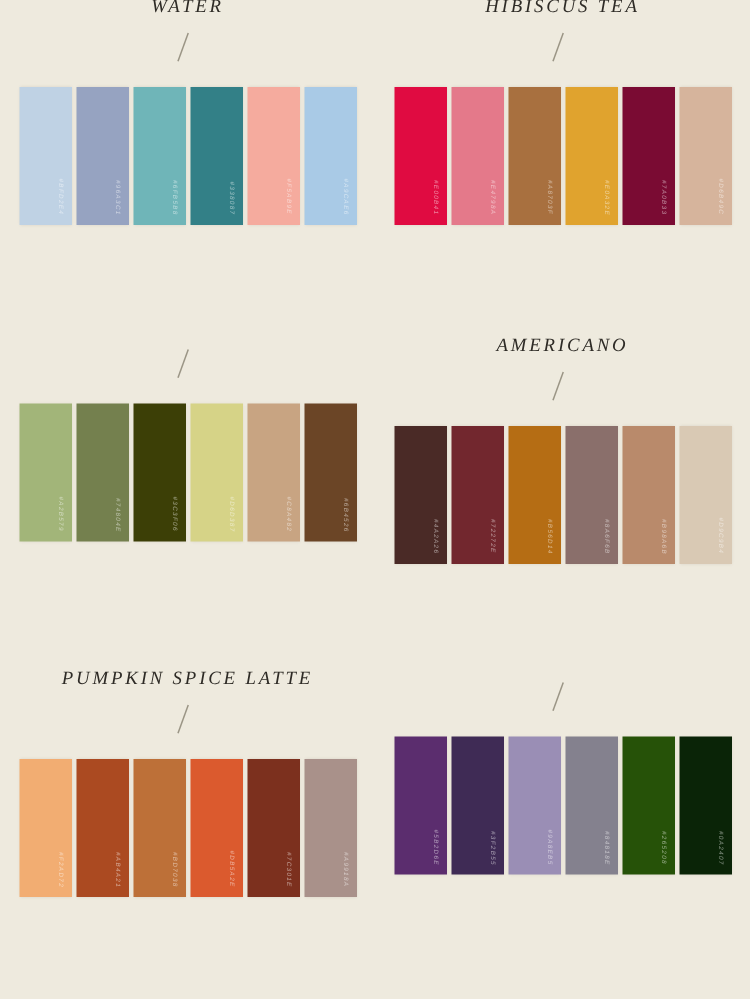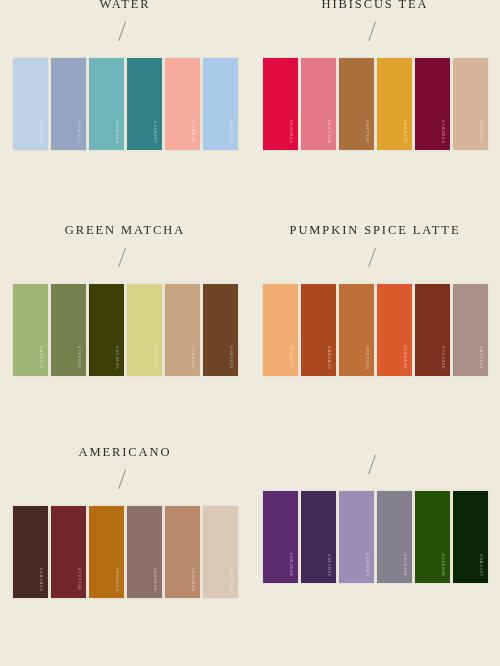--- a/index.html
+++ b/index.html
@@ -12,20 +12,21 @@
     background: #eeeade;
     font-family: "Liberation Serif", serif;
     overflow: hidden;
     position: relative;
   }
 
   .sheet {
     position: absolute;
     inset: 0;
     background: #eeeade;
+    font-style: italic;
   }
 
   
   .palette-grid {
     position: absolute;
     left: 0;
     top: 0;
     width: 500px;
     height: 666px;
     display: grid;
@@ -157,21 +158,20 @@
           </div>
           <div class="swatch" style="background: rgb(122, 11, 51);">
             <span class="swatch-label light">#7A0B33</span>
           </div>
           <div class="swatch" style="background: rgb(214, 180, 156);">
             <span class="swatch-label light">#D6B49C</span>
           </div>
         </div>
       </div>
       <div class="palette-cell row-2">
-        <div class="palette-title">GREEN MATCHA</div>
         <div class="divider-slash"></div>
         <div class="swatch-row">
           <div class="swatch" style="background: rgb(162, 181, 121);">
             <span class="swatch-label light">#A2B579</span>
           </div>
           <div class="swatch" style="background: rgb(116, 128, 78);">
             <span class="swatch-label light">#74804E</span>
           </div>
           <div class="swatch" style="background: rgb(60, 63, 6);">
             <span class="swatch-label light">#3C3F06</span>
@@ -180,20 +180,44 @@
             <span class="swatch-label light">#D6D387</span>
           </div>
           <div class="swatch" style="background: rgb(200, 164, 130);">
             <span class="swatch-label light">#C8A482</span>
           </div>
           <div class="swatch" style="background: rgb(107, 69, 38);">
             <span class="swatch-label light">#6B4526</span>
           </div>
         </div>
       </div>
+      <div class="palette-cell row-2">
+        <div class="palette-title">AMERICANO</div>
+        <div class="divider-slash"></div>
+        <div class="swatch-row">
+          <div class="swatch" style="background: rgb(74, 42, 38);">
+            <span class="swatch-label light">#4A2A26</span>
+          </div>
+          <div class="swatch" style="background: rgb(114, 39, 46);">
+            <span class="swatch-label light">#72272E</span>
+          </div>
+          <div class="swatch" style="background: rgb(181, 109, 20);">
+            <span class="swatch-label light">#B56D14</span>
+          </div>
+          <div class="swatch" style="background: rgb(138, 111, 107);">
+            <span class="swatch-label light">#8A6F6B</span>
+          </div>
+          <div class="swatch" style="background: rgb(185, 138, 107);">
+            <span class="swatch-label light">#B98A6B</span>
+          </div>
+          <div class="swatch" style="background: rgb(217, 201, 180);">
+            <span class="swatch-label light">#D9C9B4</span>
+          </div>
+        </div>
+      </div>
       <div class="palette-cell row-3">
         <div class="palette-title">PUMPKIN SPICE LATTE</div>
         <div class="divider-slash"></div>
         <div class="swatch-row">
           <div class="swatch" style="background: rgb(242, 173, 114);">
             <span class="swatch-label light">#F2AD72</span>
           </div>
           <div class="swatch" style="background: rgb(171, 74, 33);">
             <span class="swatch-label light">#AB4A21</span>
           </div>
@@ -204,44 +228,20 @@
             <span class="swatch-label light">#DB5A2E</span>
           </div>
           <div class="swatch" style="background: rgb(124, 48, 30);">
             <span class="swatch-label light">#7C301E</span>
           </div>
           <div class="swatch" style="background: rgb(169, 145, 138);">
             <span class="swatch-label light">#A9918A</span>
           </div>
         </div>
       </div>
-      <div class="palette-cell row-2">
-        <div class="palette-title">AMERICANO</div>
-        <div class="divider-slash"></div>
-        <div class="swatch-row">
-          <div class="swatch" style="background: rgb(74, 42, 38);">
-            <span class="swatch-label light">#4A2A26</span>
-          </div>
-          <div class="swatch" style="background: rgb(114, 39, 46);">
-            <span class="swatch-label light">#72272E</span>
-          </div>
-          <div class="swatch" style="background: rgb(181, 109, 20);">
-            <span class="swatch-label light">#B56D14</span>
-          </div>
-          <div class="swatch" style="background: rgb(138, 111, 107);">
-            <span class="swatch-label light">#8A6F6B</span>
-          </div>
-          <div class="swatch" style="background: rgb(185, 138, 107);">
-            <span class="swatch-label light">#B98A6B</span>
-          </div>
-          <div class="swatch" style="background: rgb(217, 201, 180);">
-            <span class="swatch-label light">#D9C9B4</span>
-          </div>
-        </div>
-      </div>
       <div class="palette-cell row-3">
         <div class="divider-slash"></div>
         <div class="swatch-row">
           <div class="swatch" style="background: rgb(91, 45, 110);">
             <span class="swatch-label light">#5B2D6E</span>
           </div>
           <div class="swatch" style="background: rgb(63, 43, 85);">
             <span class="swatch-label light">#3F2B55</span>
           </div>
           <div class="swatch" style="background: rgb(154, 142, 181);">

